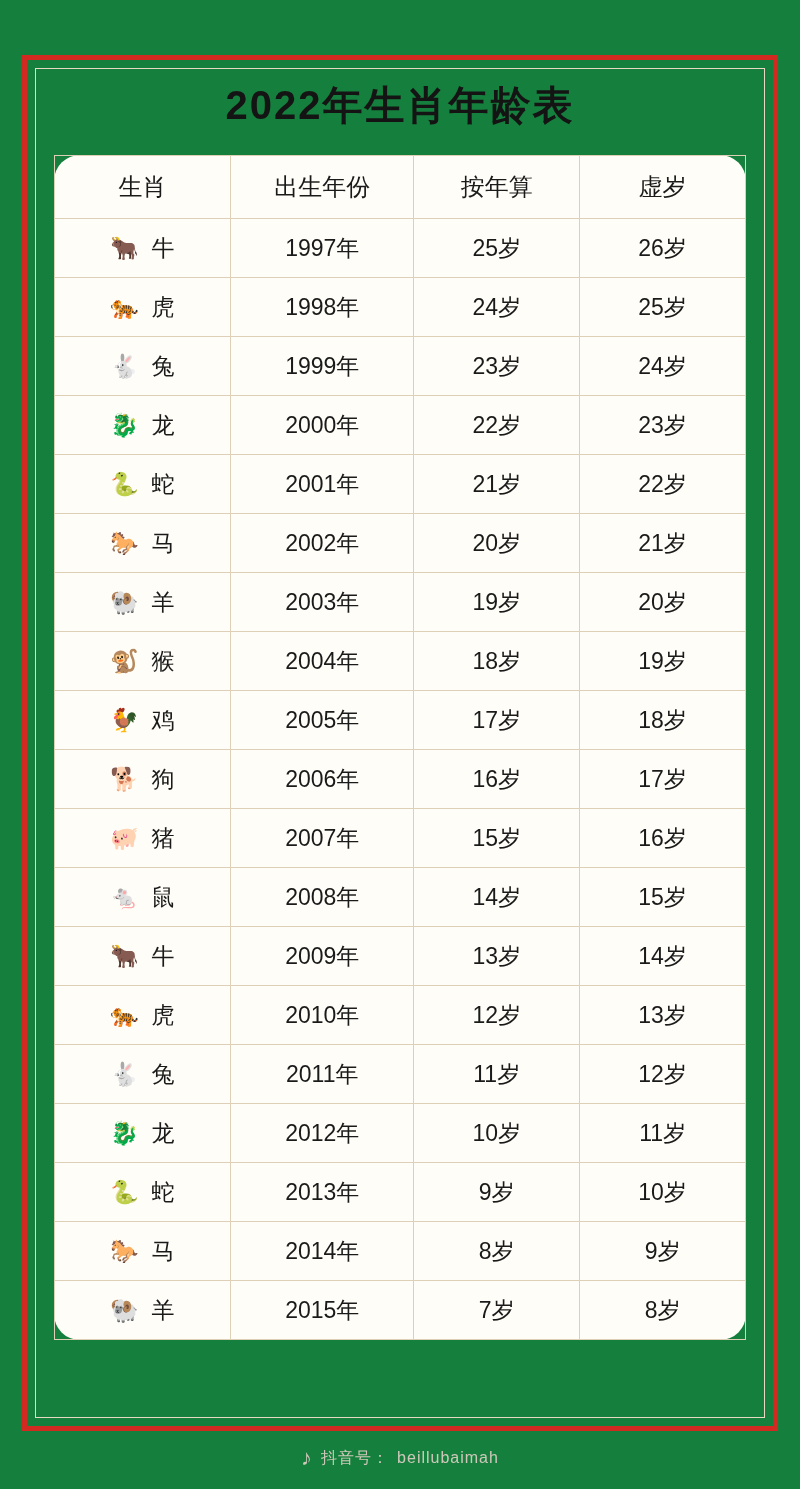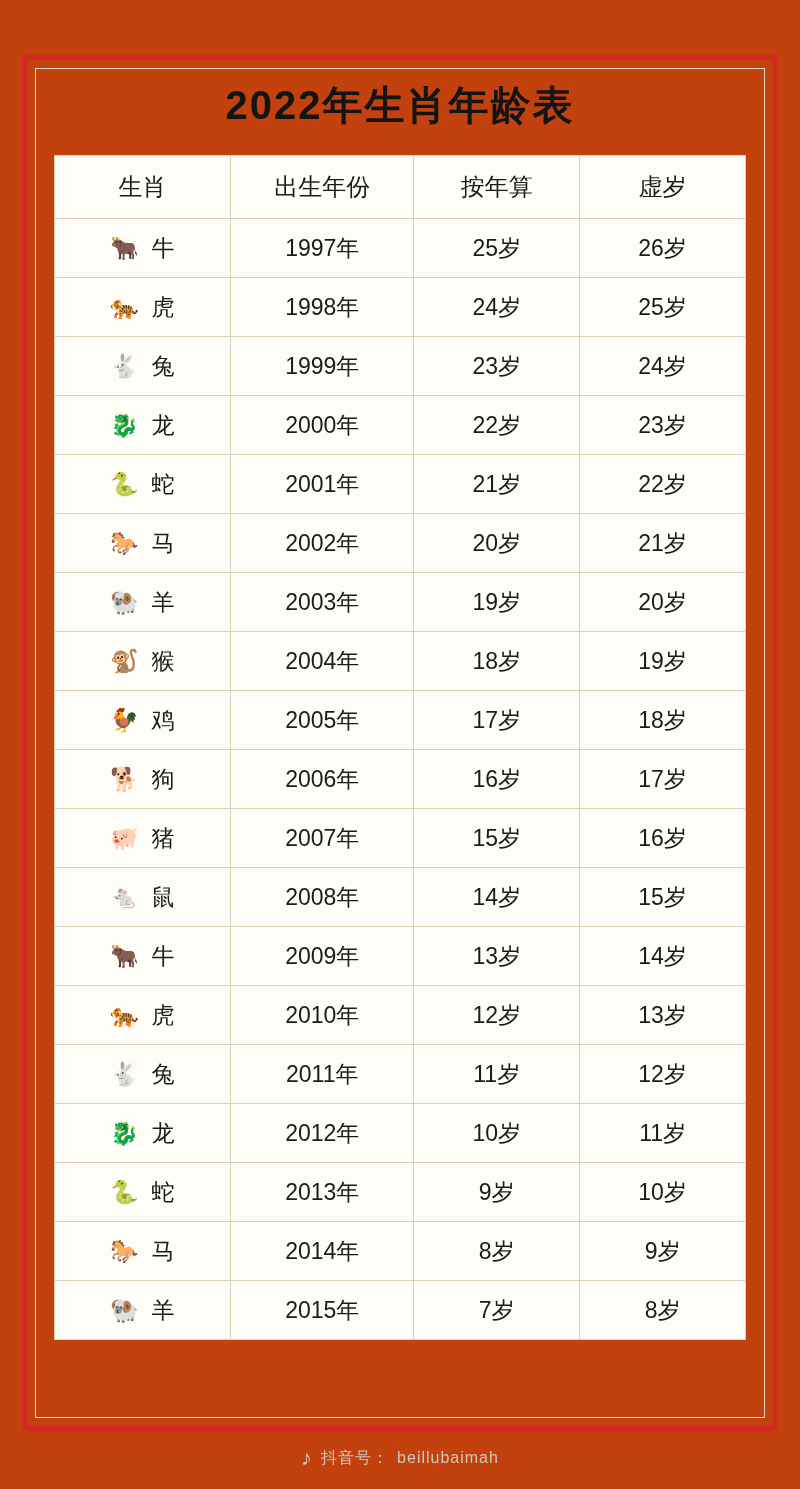--- a/index.html
+++ b/index.html
@@ -10,21 +10,21 @@
     width: 800px;
     height: 1489px;
     background: #fdfcf4;
     font-family: "Liberation Sans", sans-serif;
     overflow: hidden;
   }
   .poster {
     position: relative;
     width: 800px;
     height: 1489px;
-    background: #c2410c;
+    background: #15803d;
     box-sizing: border-box;
     text-decoration: underline;
   }
   .frame {
     position: absolute;
     left: 22px;
     top: 55px;
     right: 22px;
     bottom: 58px;
     border: 5px solid #d22a21;
@@ -55,20 +55,21 @@
     position: absolute;
     left: 54px;
     top: 155px;
     right: 54px;
   }
   table.zodiac {
     width: 100%;
     border-collapse: collapse;
     table-layout: fixed;
     background: #fffdf7;
+    border-radius: 26px;
   }
   table.zodiac th, table.zodiac td {
     border: 1px solid #ded0b6;
     height: 58px;
     text-align: center;
     vertical-align: middle;
     font-size: 23px;
     color: #1a1a1a;
     font-family: "Liberation Sans", sans-serif;
     font-weight: normal;

